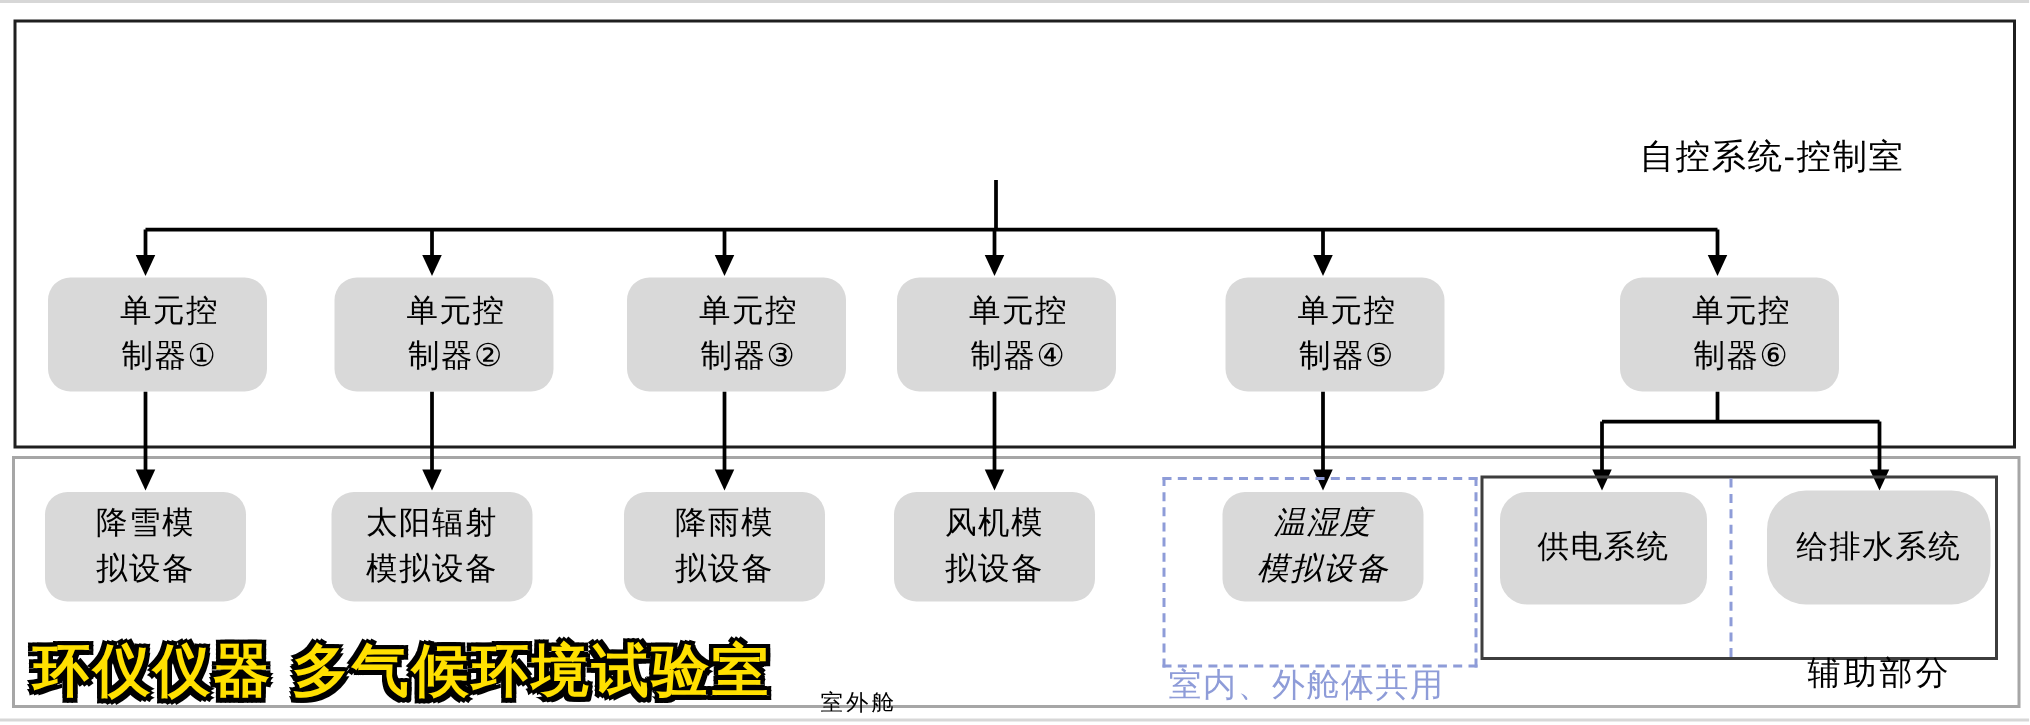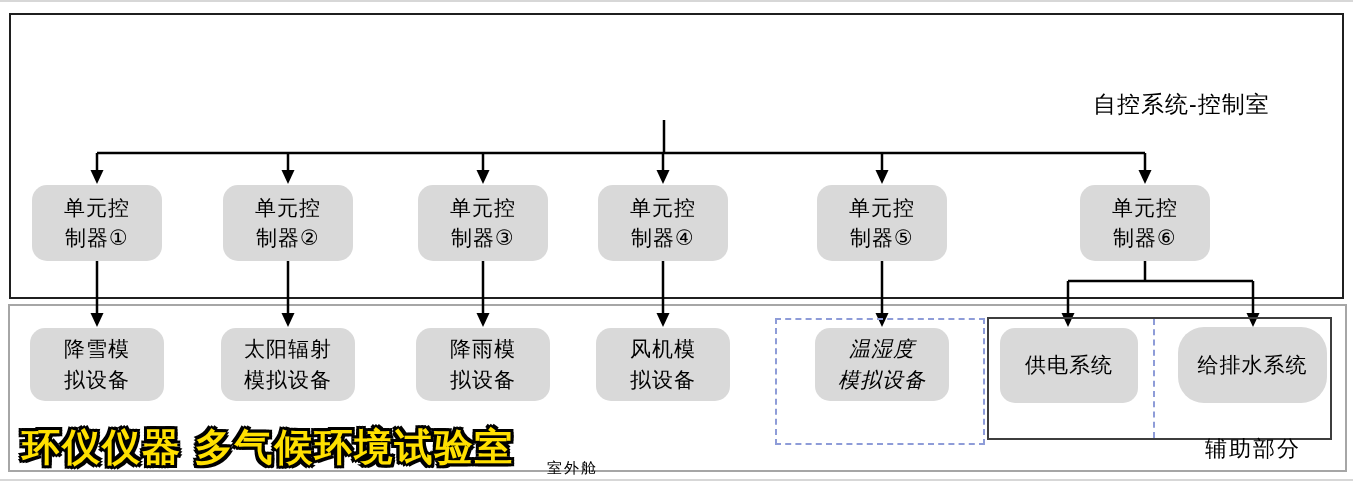--- a/index.html
+++ b/index.html
@@ -35,27 +35,27 @@
     border-radius: 15px;
     display: flex; flex-direction: column;
     align-items: center; justify-content: center;
     text-align: center;
     color: #000;
     font-size: 21px;
     line-height: 1.45;
     letter-spacing: 1px;
   }
   .node.central { left: 590px; top: 45px; width: 148px; height: 75px; font-size: 22px; }
-  .node.ctrl  { top: 185px; width: 130px; height: 76px; }
+  .node.ctrl  { top: 185px; width: 130px; height: 76px; padding-left: 16px; }
   .node.equip { top: 328px; width: 134px; height: 73px; }
   .c1 { left: 32px; }  .c2 { left: 223px; } .c3 { left: 418px; }
   .c4 { left: 598px; } .c5 { left: 817px; } .c6 { left: 1080px; }
   .e1 { left: 30px; }  .e2 { left: 221px; } .e3 { left: 416px; }
   .e4 { left: 596px; } .e5 { left: 815px; width: 136px; font-style: italic; }
-  .node.power { left: 1000px; top: 328px; width: 138px; height: 75px; }
+  .node.power { left: 1000px; top: 328px; width: 138px; height: 75px; border-radius: 18px; }
   .node.water { left: 1178px; top: 327px; width: 149px; height: 76px; border-radius: 26px; }
 
   .dashed-zone {
     position: absolute;
     left: 775px; top: 318px; width: 206px; height: 123px;
     border: 2px dashed #8e9cd8;
   }
   .aux-zone {
     position: absolute;
     left: 987px; top: 317px; width: 341px; height: 119px;
@@ -211,17 +211,18 @@
 
   <div class="node power">
     <span>供电系统</span>
   </div>
   <div class="node water">
     <span>给排水系统</span>
   </div>
 
   <div class="caption control-room">自控系统-控制室</div>
   <div class="caption outdoor">室外舱</div>
+  <div class="caption shared">室内、外舱体共用</div>
   <div class="caption aux-label">辅助部分</div>
 
   <div class="watermark">环仪仪器 多气候环境试验室</div>
 
 </div>
 
 </body></html>

